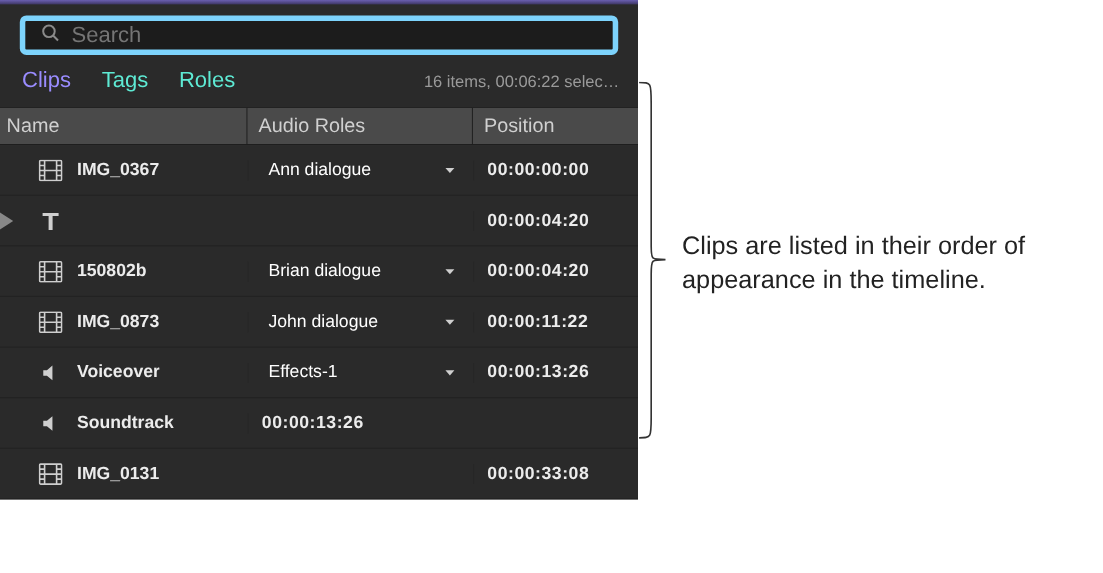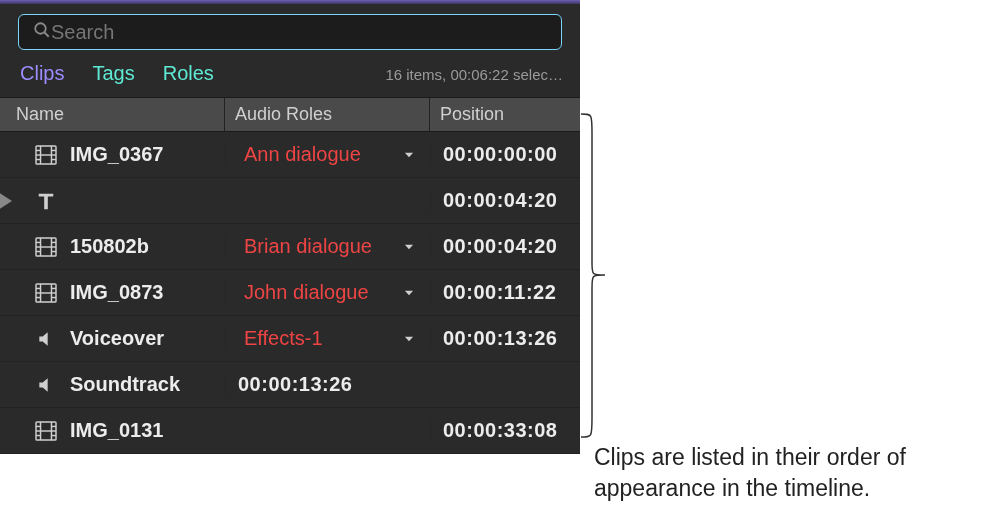--- a/index.html
+++ b/index.html
@@ -19,25 +19,26 @@
   .top-divider {
     height: 4px;
     background: linear-gradient(#6a5fb0,#3d3663);
   }
   .search-wrap {
     padding: 10px 18px 8px 18px;
   }
   .search {
     height: 36px;
     background: #1c1c1c;
-    border: 1px solid #7dd3fc;
+    border: 5px solid #7dd3fc;
     border-radius: 6px;
     display: flex;
     align-items: center;
     padding: 0 14px;
+    gap: 10px;
   }
   .search svg { flex: 0 0 auto; }
   .search-input {
     flex: 1;
     background: transparent;
     border: none;
     outline: none;
     color: #888;
     font-size: 20px;
   }
@@ -52,30 +53,30 @@
   .tab.active { color: #9a8cff; }
   .status { margin-left: auto; color: #9a9a9a; font-size: 15px; white-space: nowrap; overflow: hidden; text-overflow: ellipsis; max-width: 250px;}
   .headers {
     display: flex;
     background: #4a4a4a;
     border-top: 1px solid #1a1a1a;
     border-bottom: 1px solid #1a1a1a;
     font-size: 18px;
     color: #d0d0d0;
   }
-  .col-name   { width: 225px; padding: 6px 16px; border-right: 1px solid #222;}
+  .col-name   { width: 225px; padding: 6px 6px; border-right: 1px solid #222;}
   .col-roles  { width: 205px; padding: 6px 10px; border-right: 1px solid #222;}
   .col-pos    { flex: 1;      padding: 6px 10px; }
   .rows { }
   .row {
     display: flex;
     align-items: center;
     height: 46px;
     border-bottom: 1px solid #222;
-    font-size: 20px;
+    font-size: 16px;
     color: #ececec;
     position: relative;
   }
   .cell-name {
     width: 225px;
     display: flex;
     align-items: center;
     gap: 12px;
     padding-left: 34px;
     font-weight: 600;
@@ -89,43 +90,42 @@
     border-top: 9px solid transparent;
     border-bottom: 9px solid transparent;
     border-left: 14px solid #888;
   }
   .cell-roles {
     width: 205px;
     display: flex;
     align-items: center;
     justify-content: space-between;
     padding: 0 14px 0 18px;
-    color: #ef4444;
+    color: #ffffff;
     border-left: 1px solid #262626;
   }
   .cell-pos {
     flex: 1;
     padding: 0 12px;
     font-weight: 600;
     color: #ececec;
     border-left: 1px solid #262626;
     letter-spacing: 0.5px;
   }
   .ico { width: 24px; height: 22px; display:flex; align-items:center; justify-content:center; flex:0 0 auto;}
   .ico svg { display:block; }
   .chev svg { display:block; }
 
   
   .callout {
     position: relative;
     margin-left: 0;
-    padding-top: 113px;
-    display: flex;
-    align-items: center;
-    flex-direction: column;
+    padding-top: 74px;
+    display: flex;
+    align-items: center;
   }
   .bracket {
     width: 26px;
     align-self: stretch;
   }
   .bracket svg { height: 325px; width: 26px; }
   .callout-text {
     font-size: 23px;
     color: #222;
     line-height: 1.35;

